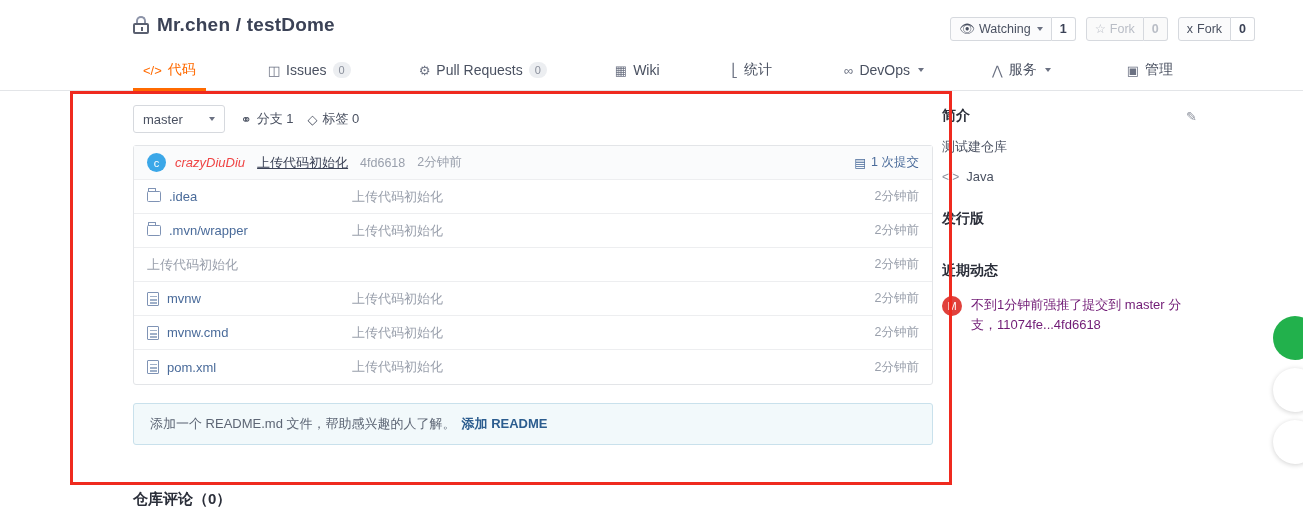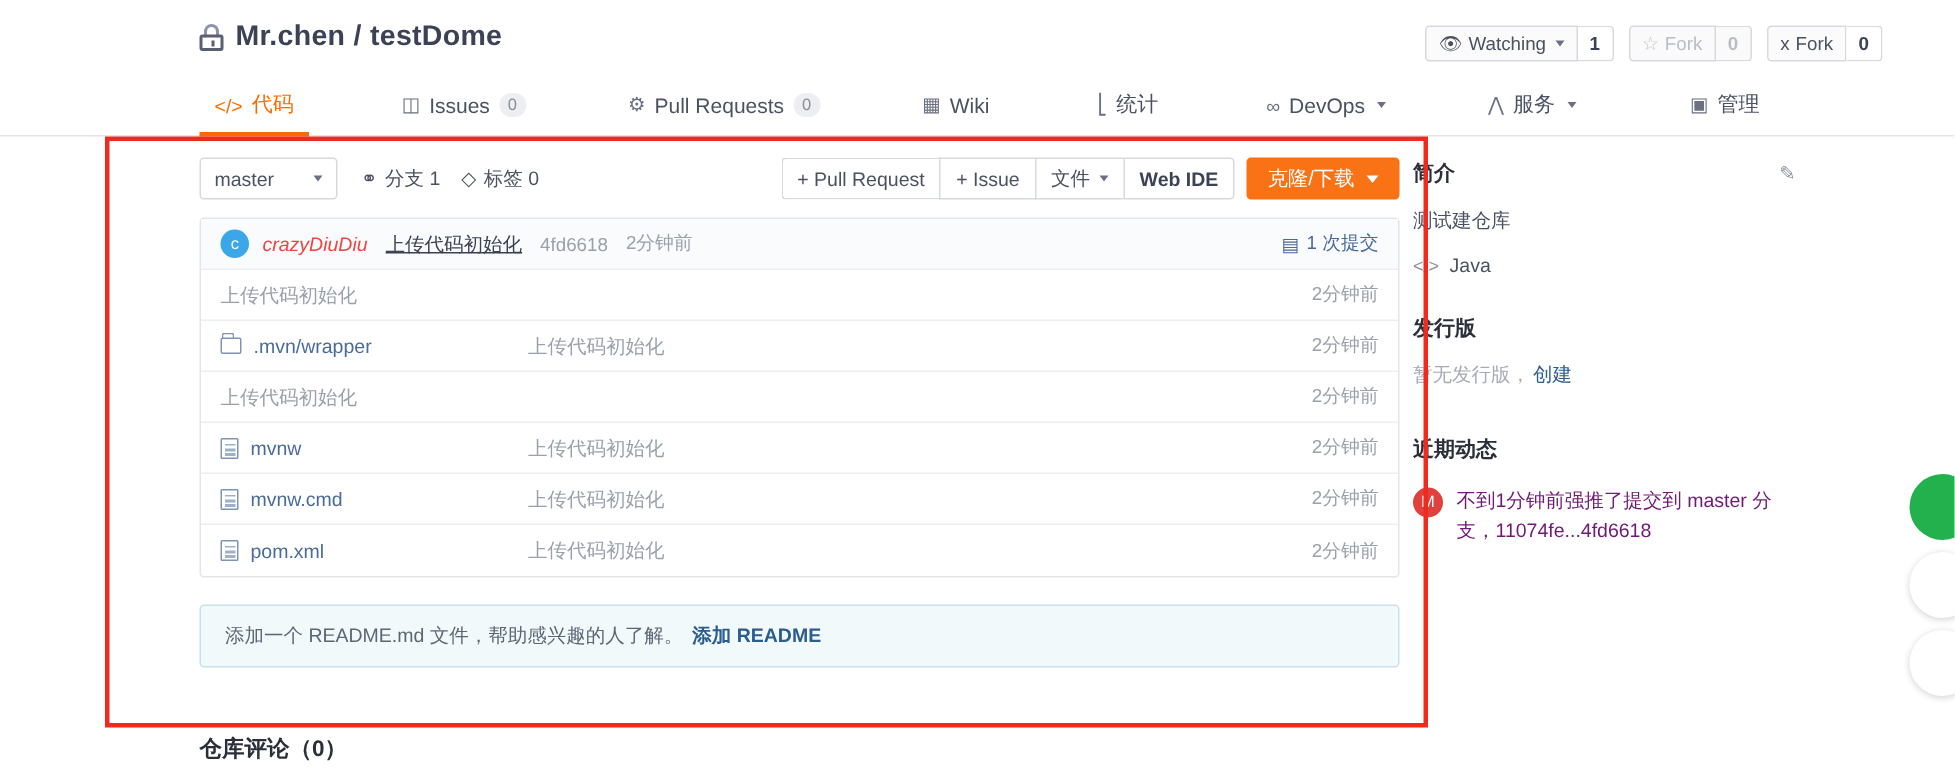--- a/index.html
+++ b/index.html
@@ -267,50 +267,41 @@
           <span class="it">
             <span>⚭</span>
             <span>分支 1</span>
           </span>
           <span class="it">
             <span>◇</span>
             <span>标签 0</span>
           </span>
         </div>
 
-        <div class="toolbar-right">
-          <div class="tb-btn">+ Pull Request</div>
-          <div class="tb-btn">+ Issue</div>
-          <div class="tb-btn">
-            <span>文件</span>
-            <span class="caret-d"></span>
-          </div>
-          <div class="tb-btn bold last-plain">Web IDE</div>
-          <div class="tb-btn primary">
-            <span>克隆/下载</span>
-            <span class="caret-w"></span>
-          </div>
-        </div>
       </div>
 
       <div class="file-box">
 
         <div class="commit-row">
           <span class="avatar">c</span>
           <span class="c-author">crazyDiuDiu</span>
           <span class="c-msg">上传代码初始化</span>
           <span class="c-sha">4fd6618</span>
           <span class="c-time">2分钟前</span>
           <span class="commit-count">
             <span>▤</span>
             <span>1 次提交</span>
           </span>
         </div>
 
         <div class="file-row">
+          <span class="f-name">
+            <span class="ic-folder"></span>
+            <span>.idea</span>
+          </span>
           <span class="f-msg">上传代码初始化</span>
           <span class="f-time">2分钟前</span>
         </div>
 
         <div class="file-row">
           <span class="f-name">
             <span class="ic-folder"></span>
             <span>.mvn/wrapper</span>
           </span>
           <span class="f-msg">上传代码初始化</span>
@@ -368,25 +359,20 @@
         <div class="side-text">测试建仓库</div>
         <div class="lang-row">
           <span class="code-ic">&lt;/&gt;</span>
           <span>Java</span>
         </div>
       </div>
 
       <div class="side-sect" style="margin-top:24px;">
         <div class="side-head">
           <span>发行版</span>
-        </div>
-        <div class="side-muted">
-          <span>暂无发行版，</span>
-          <span class="link-b" style="margin-left:2px;">创建</span>
-          <span style="margin-left:auto"></span>
         </div>
       </div>
 
 
       <div class="side-sect" style="margin-top:30px;">
         <div class="side-head">
           <span>近期动态</span>
         </div>
         <div class="act-item">
           <span class="avatar-r">M</span>

